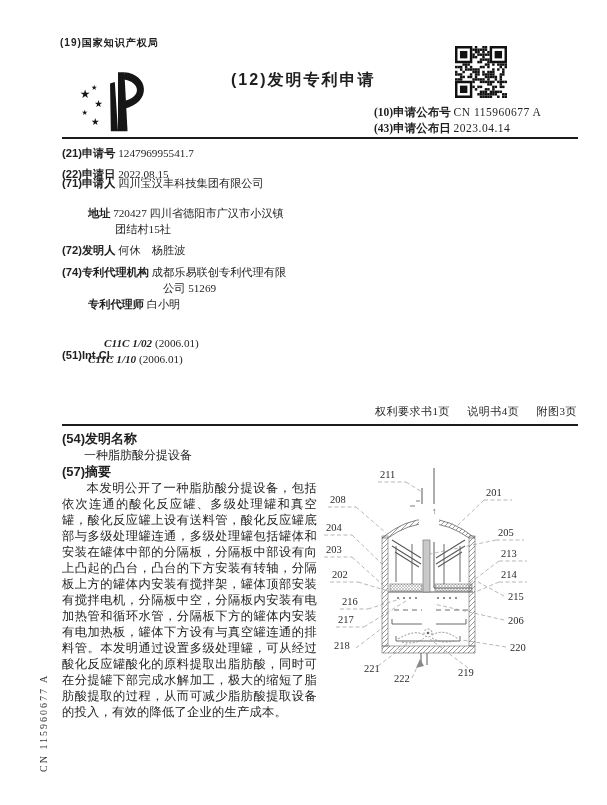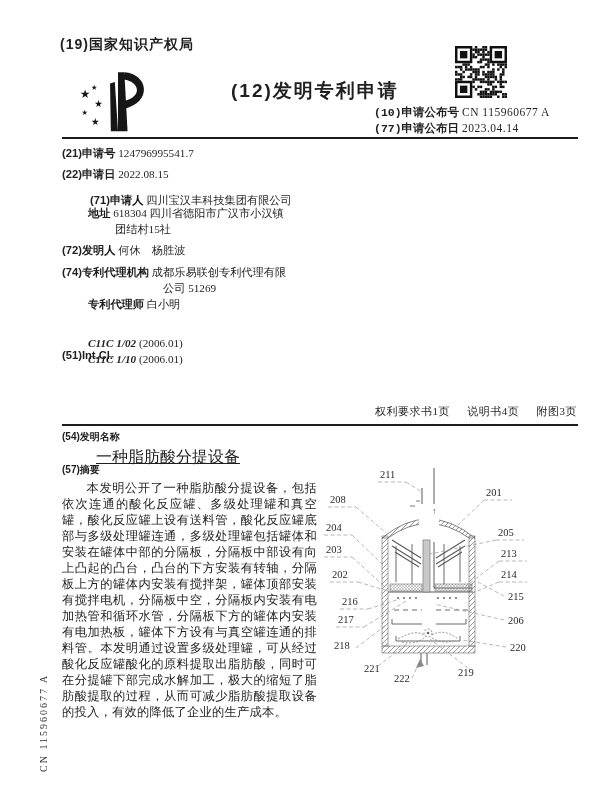--- a/index.html
+++ b/index.html
@@ -5,31 +5,31 @@
   html,body{margin:0;padding:0;}
   body{
     width:607px;height:805px;background:#fafafa;position:relative;
     font-family:"Liberation Serif","DejaVu Serif",serif;color:#1f1f1f;
     -webkit-font-smoothing:antialiased;
   }
   .page{position:absolute;inset:0;background:#ffffff;overflow:hidden;}
   .abs{position:absolute;}
   .sans{font-family:"Liberation Sans","DejaVu Sans",sans-serif;}
   .b{font-weight:bold;}
-  .office{left:60px;top:36px;font-size:14px;letter-spacing:1px;}
-  .doctype{left:231px;top:78px;font-size:19px;letter-spacing:2px;}
+  .office{left:60px;top:36px;font-size:10px;letter-spacing:1px;}
+  .doctype{left:231px;top:70px;font-size:16px;letter-spacing:2px;}
   .publine{font-size:11.5px;white-space:nowrap;}
-  .publine .lab{font-weight:bold;font-family:Liberation Mono, monospace;}
+  .publine .lab{font-weight:bold;font-family:Liberation Serif, serif;}
   .publine .val{letter-spacing:0.5px;}
   .rule{left:62px;width:516px;height:2px;background:#1c1c1c;}
   .bib{font-size:11.2px;white-space:nowrap;}
   .bib .lab{font-weight:bold;font-family:"Liberation Sans","DejaVu Sans",sans-serif;}
   .pagesinfo{top:404px;right:30px;font-size:11px;letter-spacing:0.5px;}
   .pagesinfo span{margin-left:14px;}
-  .secl{font-size:10px;}
+  .secl{font-size:13px;}
   .ital{font-style:italic;font-weight:bold;}
   .abstract{
     left:62px;top:480px;width:255px;font-size:12.3px;line-height:16px;
     text-align:justify;text-indent:2em;letter-spacing:0.2px;
   }
   .sidecode{
     left:38px;top:772px;transform-origin:0 0;transform:rotate(-90deg);
     font-size:10px;letter-spacing:2px;color:#333;white-space:nowrap;
   }
   .figlbl{font-size:10.5px;fill:#2b2b2b;font-family:"Liberation Serif","DejaVu Serif",serif;}
@@ -225,41 +225,41 @@
       <path d="M0,28h14v14h-14z M2,30v10h10v-10z" fill-rule="evenodd"></path>
       <rect x="4" y="32" width="6" height="6"></rect>
     </g>
   </svg>
 
   <div class="abs publine" style="left:374px;top:105px;">
     <span class="lab">(10)申请公布号</span>
     <span class="val">CN 115960677 A</span>
   </div>
   <div class="abs publine" style="left:374px;top:121px;">
-    <span class="lab">(77)申请公布日</span>
+    <span class="lab">(43)申请公布日</span>
     <span class="val">2023.04.14</span>
   </div>
 
   <div class="abs rule" style="top:137px;"></div>
 
   <div class="abs bib" style="left:62px;top:146px;">
     <span class="lab">(21)申请号</span>
     <span>124796995541.7</span>
   </div>
   <div class="abs bib" style="left:62px;top:167px;">
     <span class="lab">(22)申请日</span>
     <span>2022.08.15</span>
   </div>
-  <div class="abs bib" style="left:62px;top:193px;margin-left:28px;">
+  <div class="abs bib" style="left:62px;top:176px;">
     <span class="lab">(71)申请人</span>
     <span>四川宝汉丰科技集团有限公司</span>
   </div>
   <div class="abs bib" style="left:88px;top:206px;">
     <span class="lab">地址</span>
-    <span>618304 四川省德阳市广汉市小汉镇</span>
+    <span>720427 四川省德阳市广汉市小汉镇</span>
   </div>
   <div class="abs bib" style="left:115px;top:222px;">
     <span>团结村15社</span>
   </div>
   <div class="abs bib" style="left:62px;top:243px;">
     <span class="lab">(72)发明人</span>
     <span>何休　杨胜波</span>
   </div>
   <div class="abs bib" style="left:62px;top:265px;">
     <span class="lab">(74)专利代理机构</span>
@@ -268,41 +268,41 @@
   <div class="abs bib" style="left:163px;top:281px;">
     <span>公司 51269</span>
   </div>
   <div class="abs bib" style="left:88px;top:297px;">
     <span class="lab">专利代理师</span>
     <span>白小明</span>
   </div>
   <div class="abs bib" style="left:62px;top:340px;margin-top:9px;">
     <span class="lab">(51)Int.Cl.</span>
   </div>
-  <div class="abs bib" style="left:88px;top:337px;font-family:Liberation Serif, serif;">
+  <div class="abs bib" style="left:104px;top:337px;font-family:Liberation Serif, serif;">
     <span class="ital">C11C 1/02</span>
     <span>(2006.01)</span>
   </div>
   <div class="abs bib" style="left:88px;top:353px;">
     <span class="ital">C11C 1/10</span>
     <span>(2006.01)</span>
   </div>
 
   <div class="abs pagesinfo">
     <span>权利要求书1页</span>
     <span>说明书4页</span>
     <span>附图3页</span>
   </div>
 
   <div class="abs rule" style="top:424px;"></div>
 
   <div class="abs secl" style="left:62px;top:430px;">
     <span class="lab sans b">(54)发明名称</span>
   </div>
-  <div class="abs" style="left:96px;top:447px;font-size:16px;text-decoration:underline;">一种脂肪酸分提设备</div>
+  <div class="abs" style="left:84px;top:447px;font-size:12px;">一种脂肪酸分提设备</div>
   <div class="abs secl" style="left:62px;top:463px;">
     <span class="lab sans b">(57)摘要</span>
   </div>
   <div class="abs abstract">本发明公开了一种脂肪酸分提设备，包括依次连通的酸化反应罐、多级处理罐和真空罐，酸化反应罐上设有送料管，酸化反应罐底部与多级处理罐连通，多级处理罐包括罐体和安装在罐体中部的分隔板，分隔板中部设有向上凸起的凸台，凸台的下方安装有转轴，分隔板上方的罐体内安装有搅拌架，罐体顶部安装有搅拌电机，分隔板中空，分隔板内安装有电加热管和循环水管，分隔板下方的罐体内安装有电加热板，罐体下方设有与真空罐连通的排料管。本发明通过设置多级处理罐，可从经过酸化反应罐酸化的原料提取出脂肪酸，同时可在分提罐下部完成水解加工，极大的缩短了脂肪酸提取的过程，从而可减少脂肪酸提取设备的投入，有效的降低了企业的生产成本。</div>
 
   <svg class="abs" style="left:318px;top:438px;" width="268" height="268" viewBox="0 0 268 268">
     <defs>
       <pattern id="hatch" width="5" height="5" patternUnits="userSpaceOnUse">
         <path d="M0,5 L5,0" stroke="#8c8c8c" stroke-width="0.9"></path>
       </pattern>

